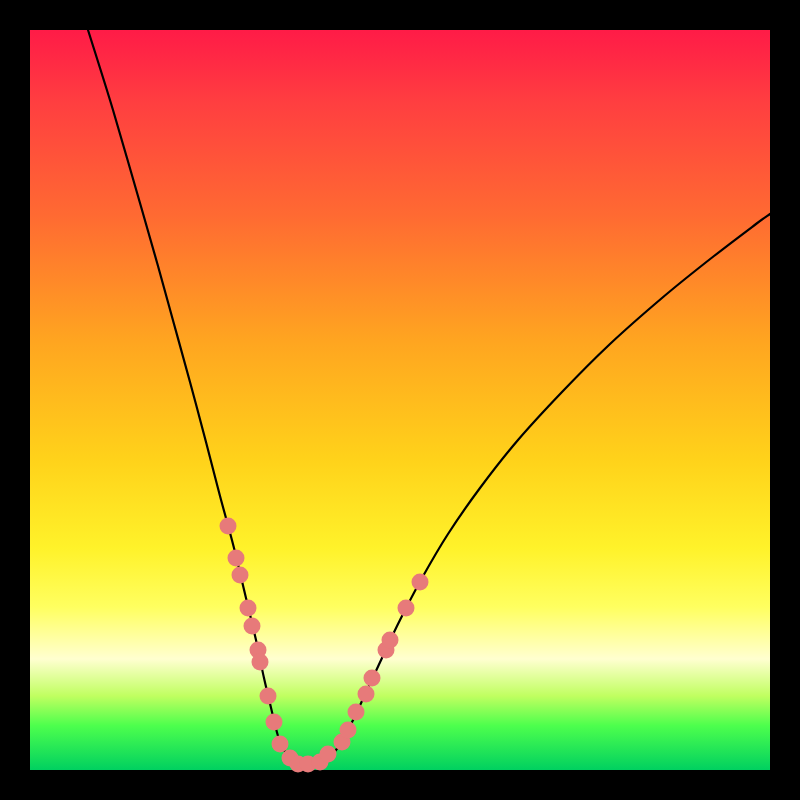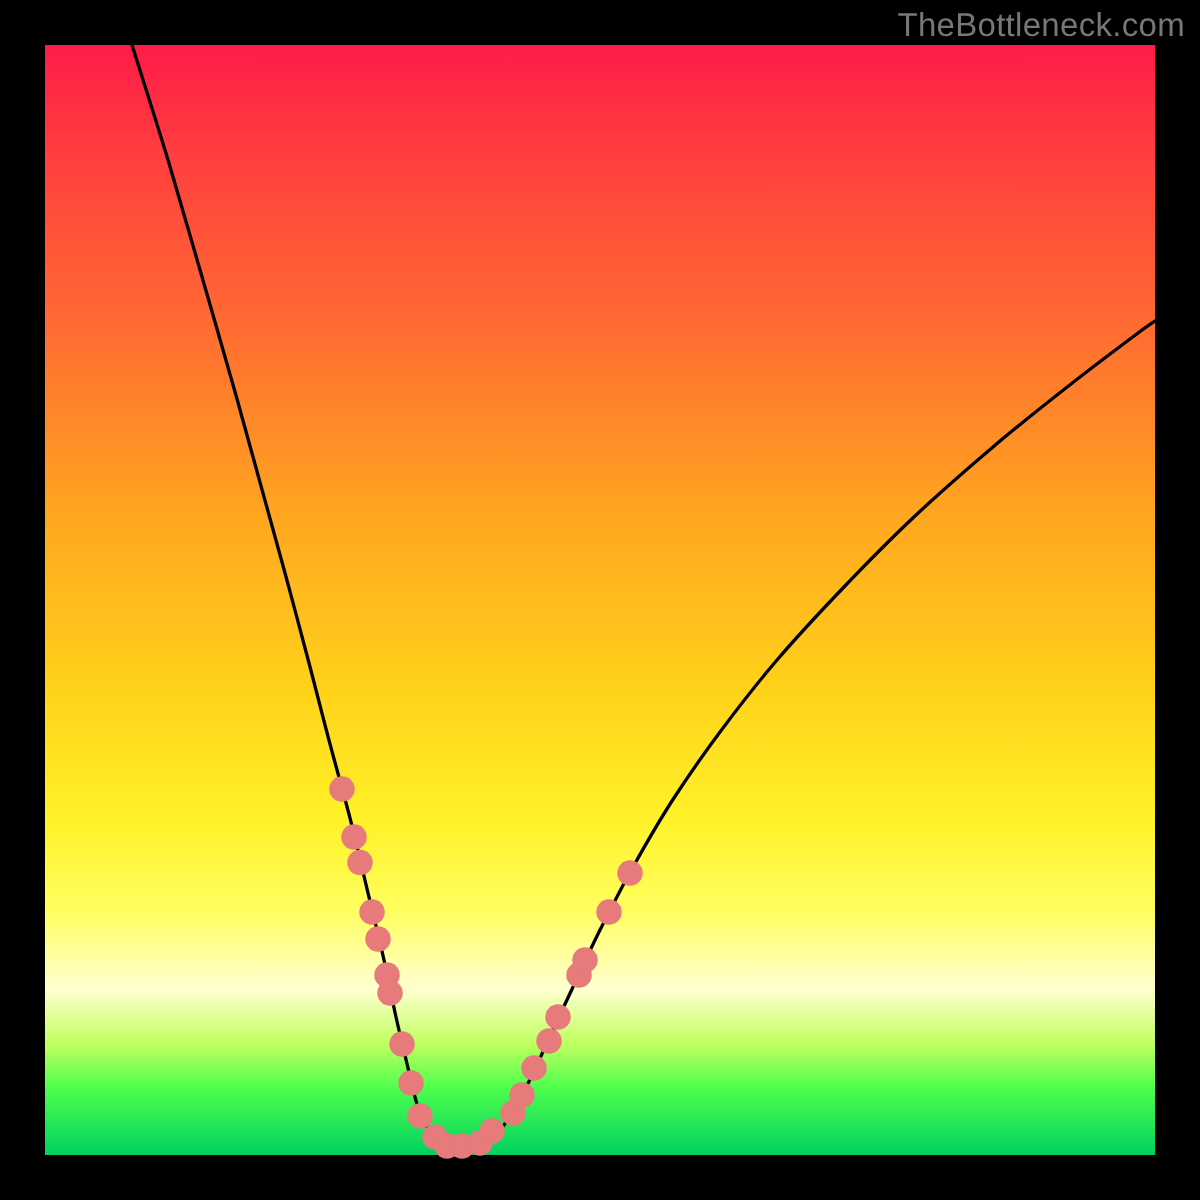--- a/index.html
+++ b/index.html
@@ -87,14 +87,13 @@
           <circle cx="326" cy="682" r="8.5" fill="#e77a7a" stroke="#b84c4c" stroke-width="0"></circle>
           <circle cx="336" cy="664" r="8.5" fill="#e77a7a" stroke="#b84c4c" stroke-width="0"></circle>
           <circle cx="342" cy="648" r="8.5" fill="#e77a7a" stroke="#b84c4c" stroke-width="0"></circle>
           <circle cx="356" cy="620" r="8.5" fill="#e77a7a" stroke="#b84c4c" stroke-width="0"></circle>
           <circle cx="360" cy="610" r="8.5" fill="#e77a7a" stroke="#b84c4c" stroke-width="0"></circle>
           <circle cx="376" cy="578" r="8.5" fill="#e77a7a" stroke="#b84c4c" stroke-width="0"></circle>
           <circle cx="390" cy="552" r="8.5" fill="#e77a7a" stroke="#b84c4c" stroke-width="0"></circle>
         </g>
     </svg>
   </div>
-  <div class="watermark">TheBottleneck.com</div>
 </div>
 
 </body></html>

